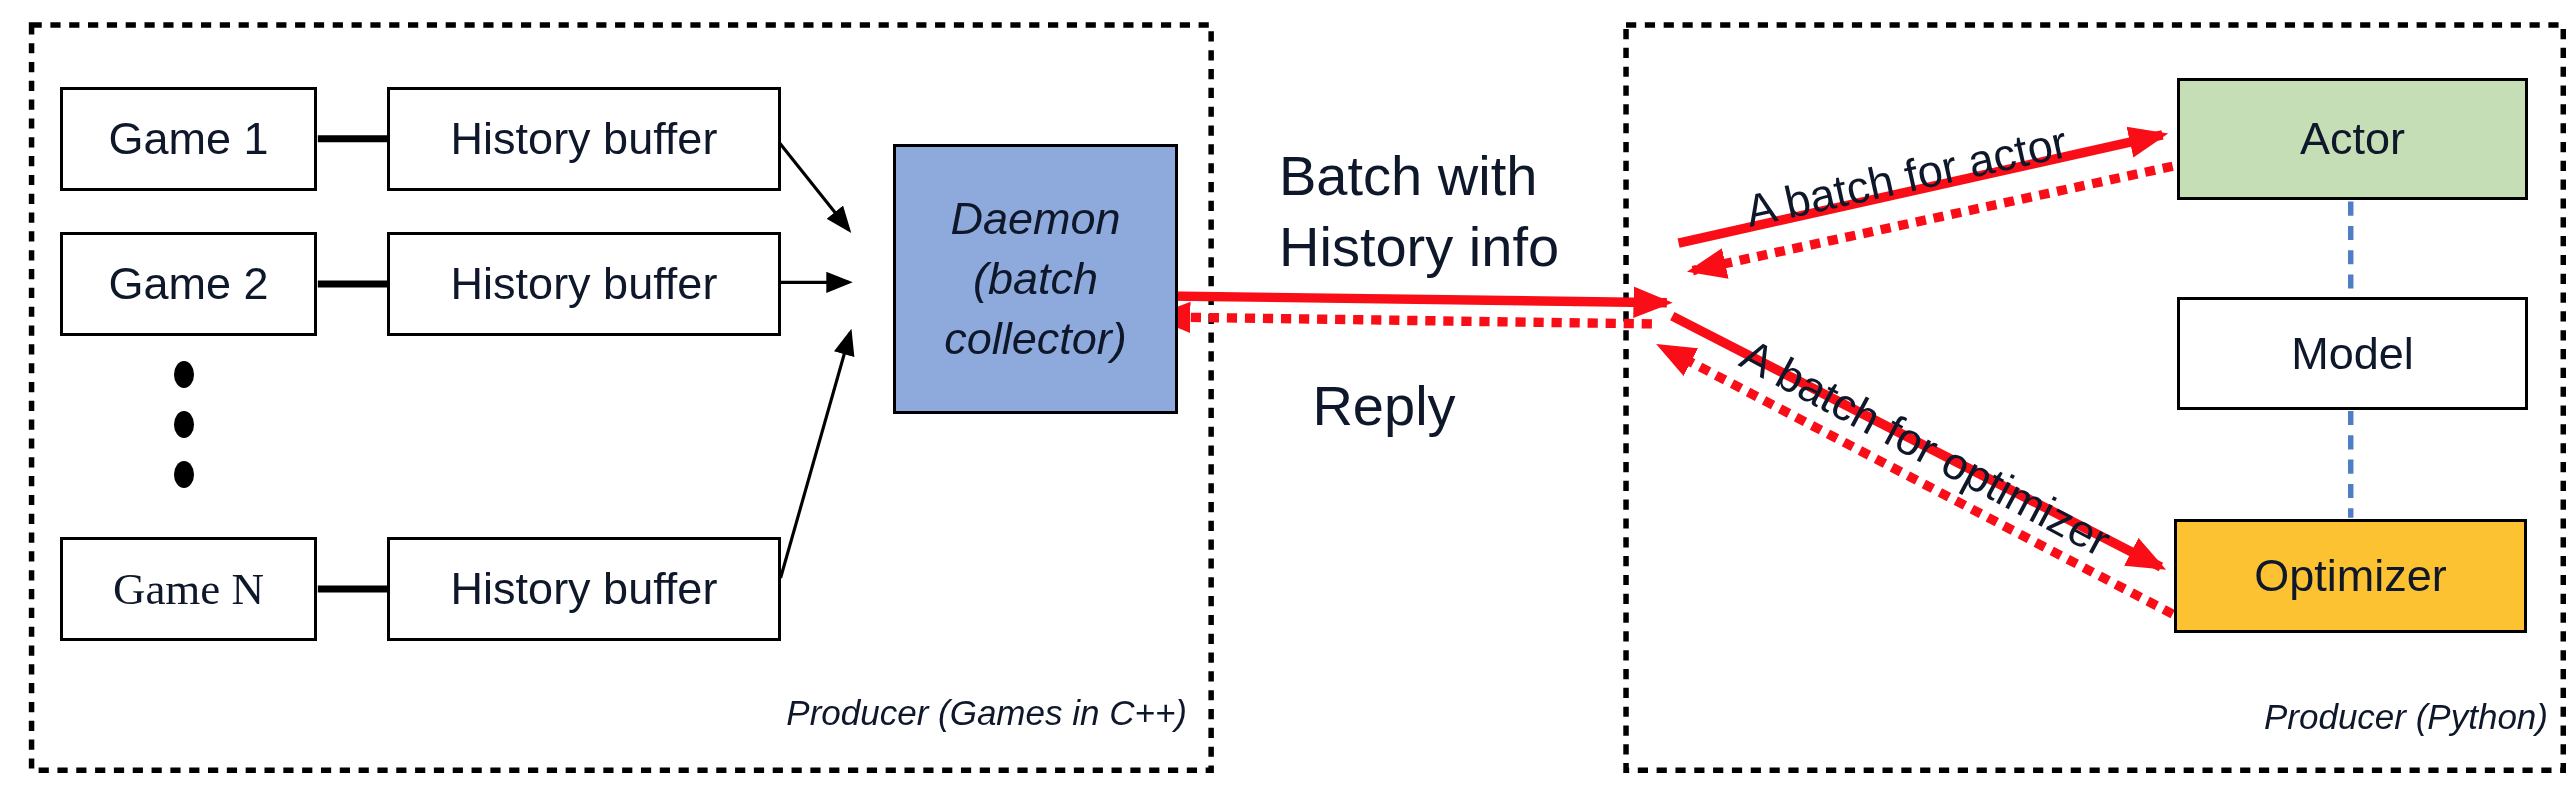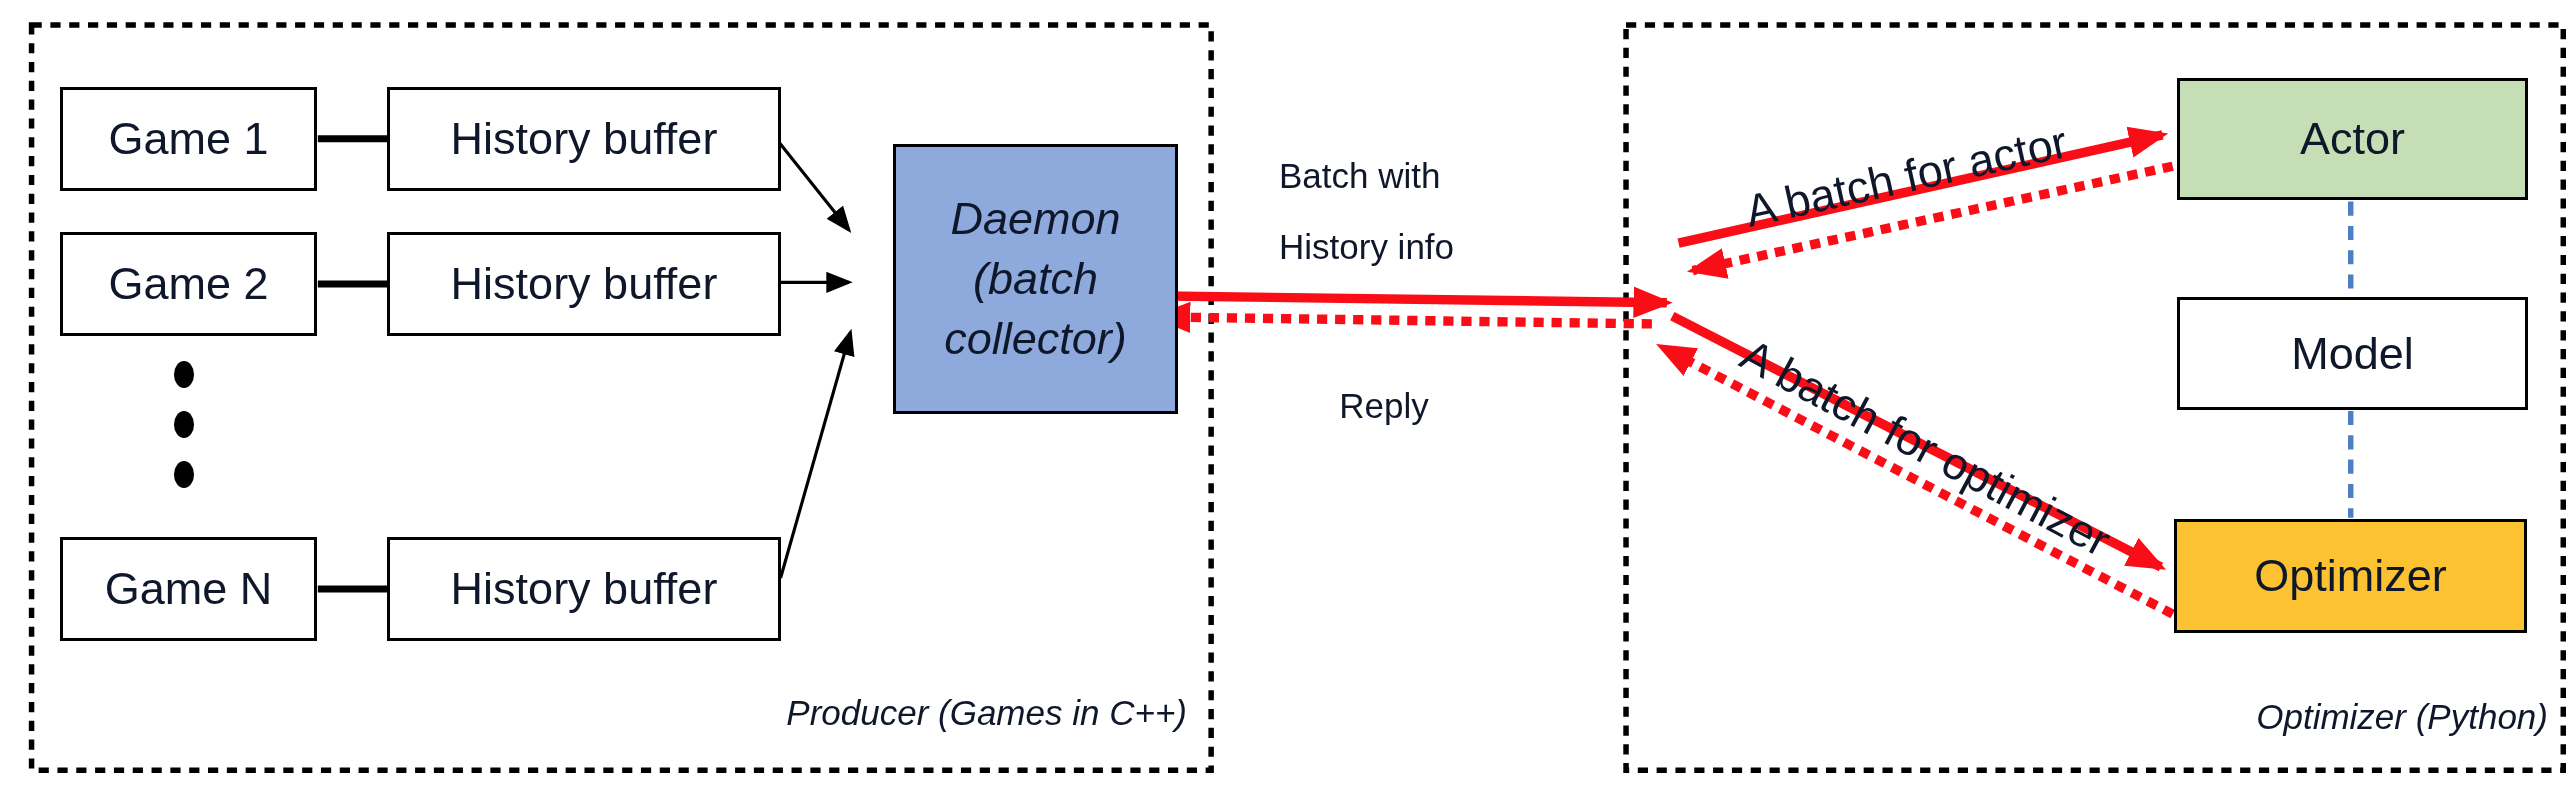--- a/index.html
+++ b/index.html
@@ -10,21 +10,21 @@
   #lines{position:absolute;left:0;top:0;width:2576px;height:789px;}
   .box{
     position:absolute;display:flex;align-items:center;justify-content:center;
     background:#fff;border:3.1px solid #000;box-sizing:border-box;
     font-size:45px;text-align:center;line-height:60px;white-space:pre-line;
   }
   .box.daemon{background:#8ea9db;}
   .box.actor{background:#c6deb5;text-align:right;}
   .box.optimizer{background:#fdc232;}
   .freelabel{
-    position:absolute;font-size:35px;line-height:71px;white-space:pre-line;
+    position:absolute;font-size:56px;line-height:71px;white-space:pre-line;
   }
   .rotlabel{
     position:absolute;font-size:45px;white-space:nowrap;text-align:center;
   }
   .regionlabel{
     position:absolute;font-size:35px;font-style:italic;text-align:right;white-space:nowrap;
   }
   .dotcol{position:absolute;left:174px;top:361px;display:flex;flex-direction:column;}
   .dot{width:20.4px;height:27px;background:#000;border-radius:50%;margin-bottom:23px;}
 </style>
@@ -66,21 +66,21 @@
     <line x1="2997" y1="257" x2="2997" y2="376" stroke="#4e7fc4" stroke-width="7" stroke-dasharray="18 13"></line>
     <line x1="2997" y1="524" x2="2997" y2="660" stroke="#4e7fc4" stroke-width="7" stroke-dasharray="18 13"></line>
   </svg>
 
   <div class="box" style="left:60px;top:87px;width:257px;height:104px;">Game 1</div>
   <div class="box" style="left:387px;top:87px;width:394px;height:104px;">History buffer</div>
 
   <div class="box" style="left:60px;top:232px;width:257px;height:104px;">Game 2</div>
   <div class="box" style="left:387px;top:232px;width:394px;height:104px;">History buffer</div>
 
-  <div class="box" style="left:60px;top:537px;width:257px;height:104px;">Game N</div>
+  <div class="box" style="left:60px;top:537px;width:257px;height:104px;font-family:Liberation Serif, serif;">Game N</div>
   <div class="box" style="left:387px;top:537px;width:394px;height:104px;">History buffer</div>
 
   <div class="dotcol">
     <div class="dot"></div>
     <div class="dot"></div>
     <div class="dot"></div>
   </div>
 
   <div class="box daemon" style="left:893px;top:144px;width:285px;height:270px;font-style:italic;">Daemon
 (batch
@@ -91,16 +91,16 @@
   <div class="freelabel" style="left:1286px;top:370px;width:196px;text-align:center;">Reply</div>
 
   <div class="rotlabel" style="left:1718px;top:151px;width:377px;transform:rotate(-12.5deg);">A batch for actor</div>
   <div class="rotlabel" style="left:1706px;top:422px;width:439px;transform:rotate(28deg);">A batch for optimizer</div>
 
   <div class="box actor" style="left:2177px;top:78px;width:351px;height:122px;">Actor</div>
   <div class="box" style="left:2177px;top:297px;width:351px;height:113px;">Model</div>
   <div class="box optimizer" style="left:2174px;top:519px;width:353px;height:114px;">Optimizer</div>
 
   <div class="regionlabel" style="left:628px;top:693px;width:559px;">Producer (Games in C++)</div>
-  <div class="regionlabel" style="left:2038px;top:697px;width:510px;">Optimizer (Python)</div>
+  <div class="regionlabel" style="left:2038px;top:697px;width:510px;">Producer (Python)</div>
 
 </div>
 
 
 </body></html>

